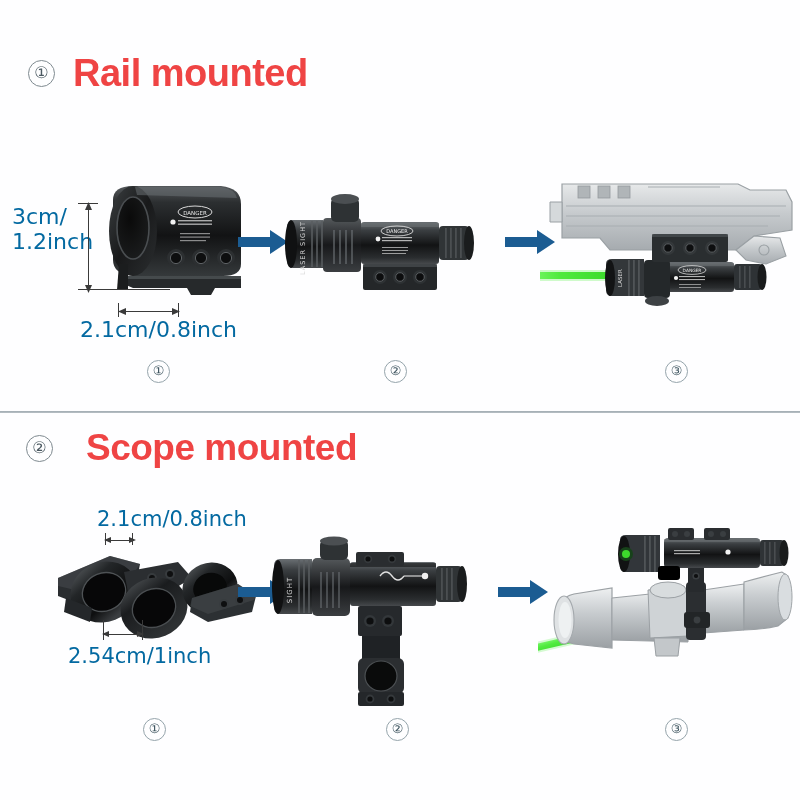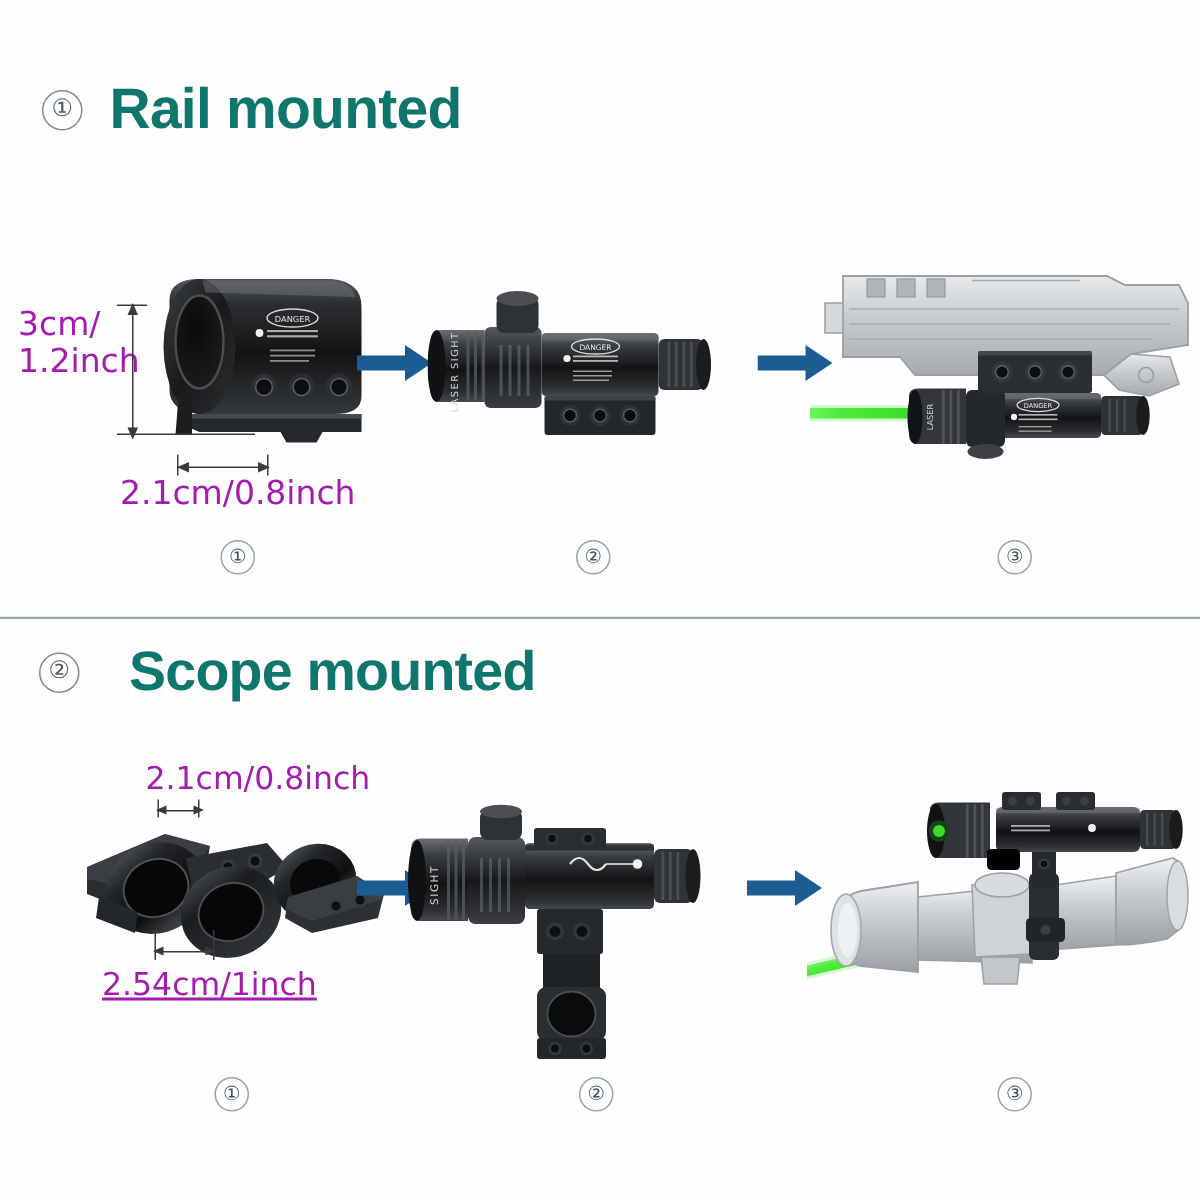--- a/index.html
+++ b/index.html
@@ -18,21 +18,21 @@
   .sec2-head{left:26px;top:427px;}
 
   .head-num{
     width:25px;height:25px;border-radius:50%;
     border:1.6px solid #7f8a90;
     color:#4c5a62;font-size:16px;line-height:23px;text-align:center;
     font-family:"Liberation Serif",serif;
     flex:0 0 auto;
   }
   .head-title{
-    color:#0f766e;
+    color:#ef4444;
     font-weight:bold;
     font-size:38px;
     letter-spacing:-0.5px;
     white-space:nowrap;
   }
   .sec2-head .head-title{font-size:37px;margin-left:15px;}
 
   
   .divider{
     position:absolute;left:0;top:411px;width:800px;height:2px;
@@ -42,21 +42,21 @@
   
   .step{
     position:absolute;width:21px;height:21px;border-radius:50%;
     border:1.3px solid #95a4ab;color:#3d545f;
     font-size:13px;line-height:19px;text-align:center;
     font-family:"Liberation Serif",serif;
   }
 
   
   .dim{
-    position:absolute;color:#a21caf;
+    position:absolute;color:#0369a1;
     font-size:22px;line-height:1.12;white-space:pre;
     font-family:"DejaVu Sans",sans-serif;
   }
   .dim-small{font-size:21px;}
 
   
   .dl{position:absolute;background:#3a3a3a;}
   .vline{width:1px;}
   .hline{height:1px;}
   .cap-h{position:absolute;height:1px;background:#3a3a3a;}
@@ -382,21 +382,21 @@
     <path d="M14 64 L40 74 L38 88 L12 78 Z" fill="#24272a"></path>
   </svg>
 
   <div class="dl hline" style="left:103px;top:634px;width:40px;"></div>
   <div class="dl vline" style="left:103px;top:620px;height:20px;"></div>
   <div class="dl vline" style="left:142px;top:620px;height:20px;"></div>
   <svg class="art" style="left:101px;top:629px;" width="46" height="11" viewBox="0 0 46 11">
     <polygon points="1,5 8,2 8,8" fill="#3a3a3a"></polygon>
       <polygon points="43,5 36,2 36,8" fill="#3a3a3a"></polygon>
   </svg>
-  <div class="dim dim-small" style="left:68px;top:645px;text-decoration:underline;">2.54cm/1inch</div>
+  <div class="dim dim-small" style="left:68px;top:645px;">2.54cm/1inch</div>
 
   <svg class="bluearrow" style="left:238px;top:578px;" width="52" height="28" viewBox="0 0 52 28">
     <polygon points="0,9 32,9 32,2 50,14 32,26 32,19 0,19" fill="#1b5c92"></polygon>
   </svg>
 
   <svg class="art" style="left:270px;top:536px;" width="200" height="172" viewBox="0 0 200 172">
 
     <path d="M4 30 Q4 23 10 23 L42 23 L42 78 L10 78 Q4 78 4 71 Z" fill="url(#tubeG)"></path>
     <ellipse cx="8" cy="51" rx="6" ry="27" fill="#101112"></ellipse>
     <g fill="#5a5e61" opacity="0.75">

